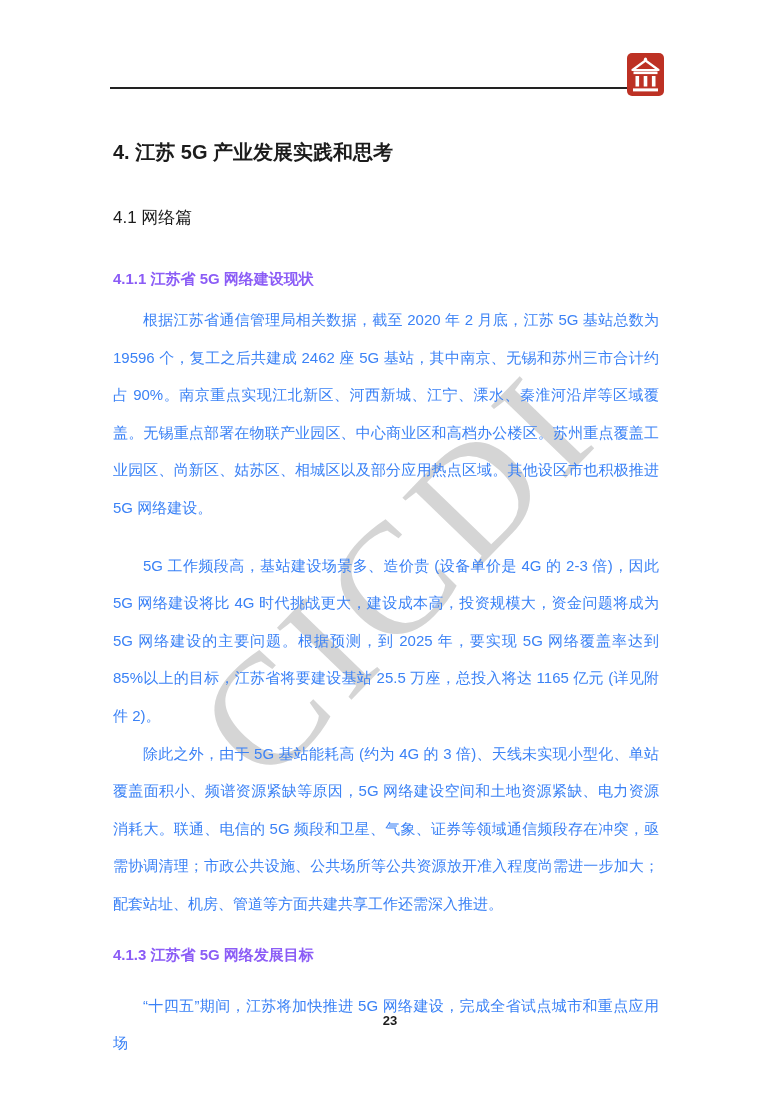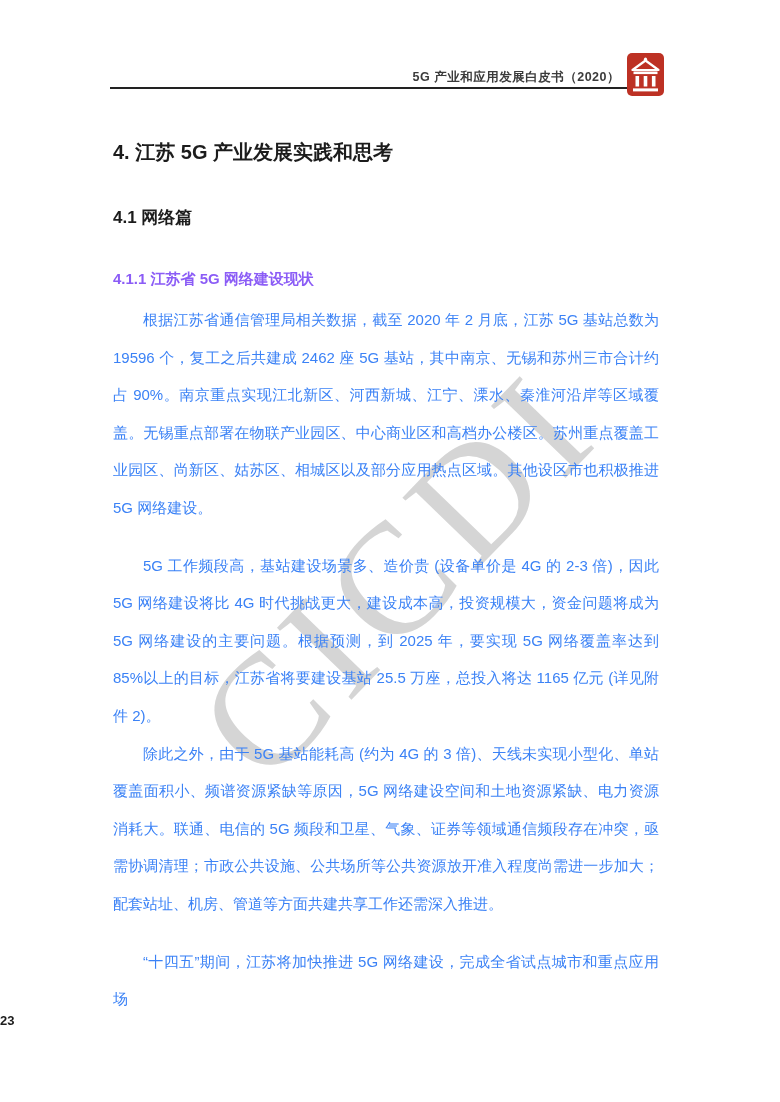--- a/index.html
+++ b/index.html
@@ -63,21 +63,21 @@
     margin-top:137px;
     font-size:20px;
     line-height:30px;
     font-weight:700;
     color:#1c1c1c;
   }
   .section-title {
     margin-top:38px;
     font-size:17px;
     line-height:26px;
-    font-weight:700;
+    font-weight:400;
     color:#1c1c1c;
   }
   .sub-heading {
     font-size:15px;
     line-height:24px;
     font-weight:700;
     color:#8b5cf6;
   }
   .h-411 { margin-top:36px; }
   .h-412 { margin-top:28px; }
@@ -91,34 +91,34 @@
   }
   .p1 { margin-top:10px; }
   .p2 { margin-top:20px; }
   .p3 { margin-top:0; }
   .p4 { margin-top:20px; }
   
   .page-number {
     position:absolute;
     top:1013px; left:0;
     width:100%;
+    text-align:center;
     font-size:13px;
     font-weight:700;
     color:#1c1c1c;
     z-index:1;
   }
 </style>
 </head>
 <body>
 
 <div class="page">
 
   <div class="watermark">CICDI</div>
 
-  <div class="header-title">5G 产业和应用发展白皮书（2020）</div>
   <div class="header-rule"></div>
   <div class="logo" style="background:#bd3124;">
     <span style="display:flex;">
       <svg width="31" height="37" viewBox="0 0 31 37" xmlns="http://www.w3.org/2000/svg">
 
         <circle cx="15.5" cy="3.2" r="1.6" fill="#ffffff"></circle>
 
         <path d="M15.5 4.5 L2.5 14 L28.5 14 Z" fill="none" stroke="#ffffff" stroke-width="2.2" stroke-linejoin="round"></path>
 
         <rect x="3.5" y="15.5" width="24" height="2.6" fill="#ffffff"></rect>
@@ -140,20 +140,21 @@
 
     <h3 class="sub-heading h-411">4.1.1 江苏省 5G 网络建设现状</h3>
 
     <p class="para p1">根据江苏省通信管理局相关数据，截至 2020 年 2 月底，江苏 5G 基站总数为 19596 个，复工之后共建成 2462 座 5G 基站，其中南京、无锡和苏州三市合计约占 90%。南京重点实现江北新区、河西新城、江宁、溧水、秦淮河沿岸等区域覆盖。无锡重点部署在物联产业园区、中心商业区和高档办公楼区。苏州重点覆盖工业园区、尚新区、姑苏区、相城区以及部分应用热点区域。其他设区市也积极推进 5G 网络建设。</p>
 
 
     <p class="para p2">5G 工作频段高，基站建设场景多、造价贵 (设备单价是 4G 的 2-3 倍)，因此 5G 网络建设将比 4G 时代挑战更大，建设成本高，投资规模大，资金问题将成为 5G 网络建设的主要问题。根据预测，到 2025 年，要实现 5G 网络覆盖率达到 85%以上的目标，江苏省将要建设基站 25.5 万座，总投入将达 1165 亿元 (详见附件 2)。</p>
 
     <p class="para p3">除此之外，由于 5G 基站能耗高 (约为 4G 的 3 倍)、天线未实现小型化、单站覆盖面积小、频谱资源紧缺等原因，5G 网络建设空间和土地资源紧缺、电力资源消耗大。联通、电信的 5G 频段和卫星、气象、证券等领域通信频段存在冲突，亟需协调清理；市政公共设施、公共场所等公共资源放开准入程度尚需进一步加大；配套站址、机房、管道等方面共建共享工作还需深入推进。</p>
 
+    <h3 class="sub-heading h-413">4.1.3 江苏省 5G 网络发展目标</h3>
 
     <p class="para p4">“十四五”期间，江苏将加快推进 5G 网络建设，完成全省试点城市和重点应用场</p>
 
   </div>
 
   <div class="page-number">23</div>
 
 </div>
 
 </body></html>

